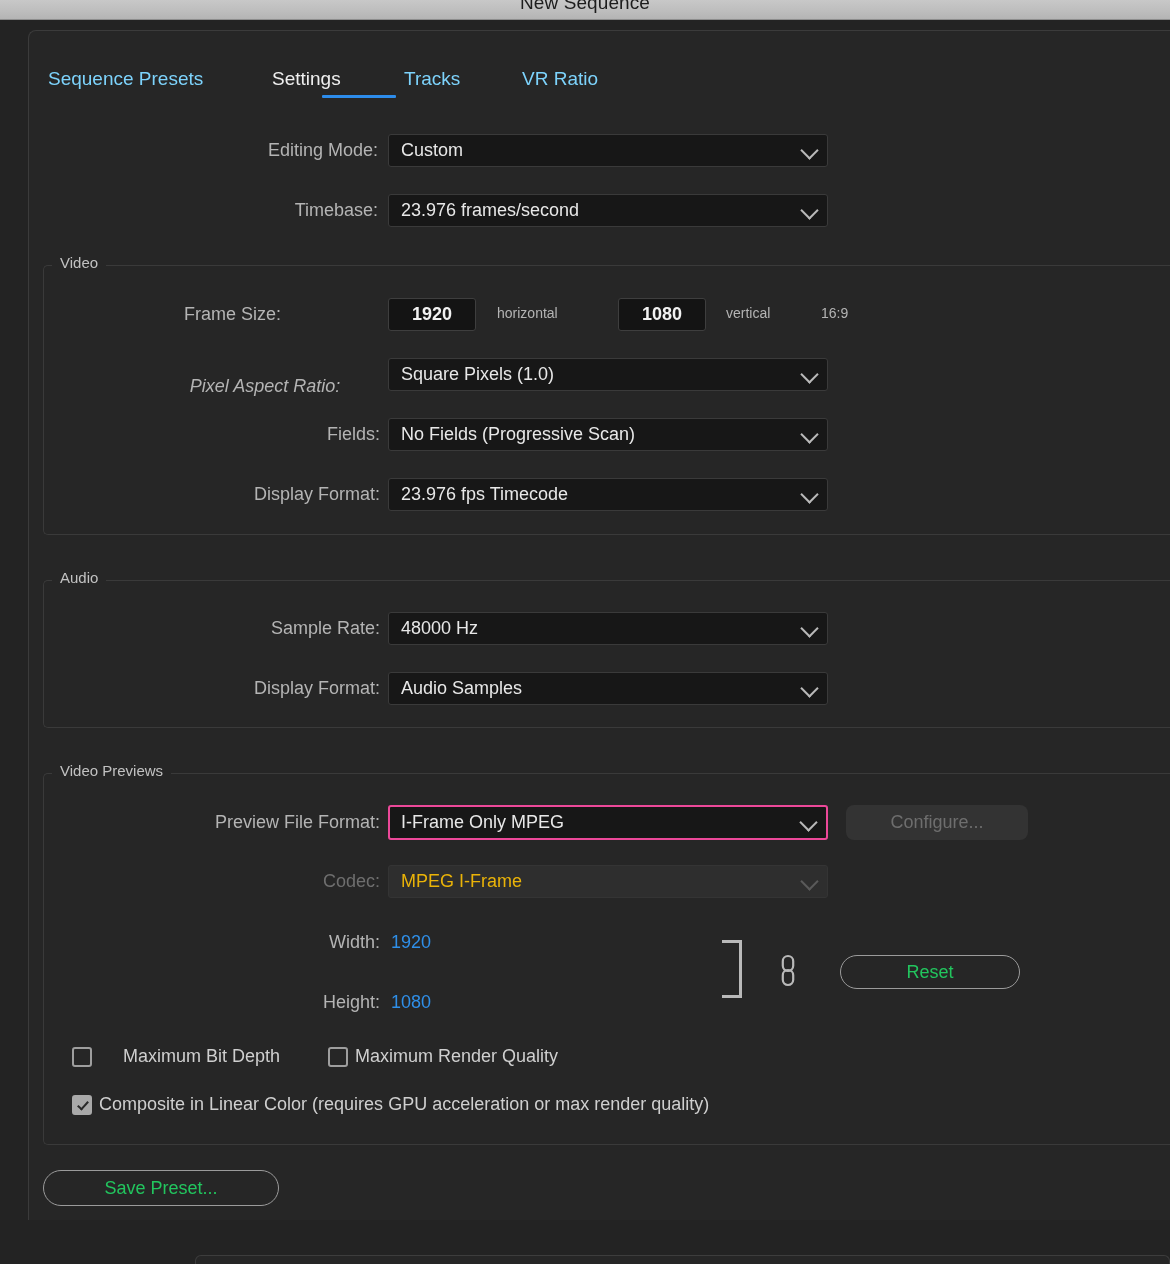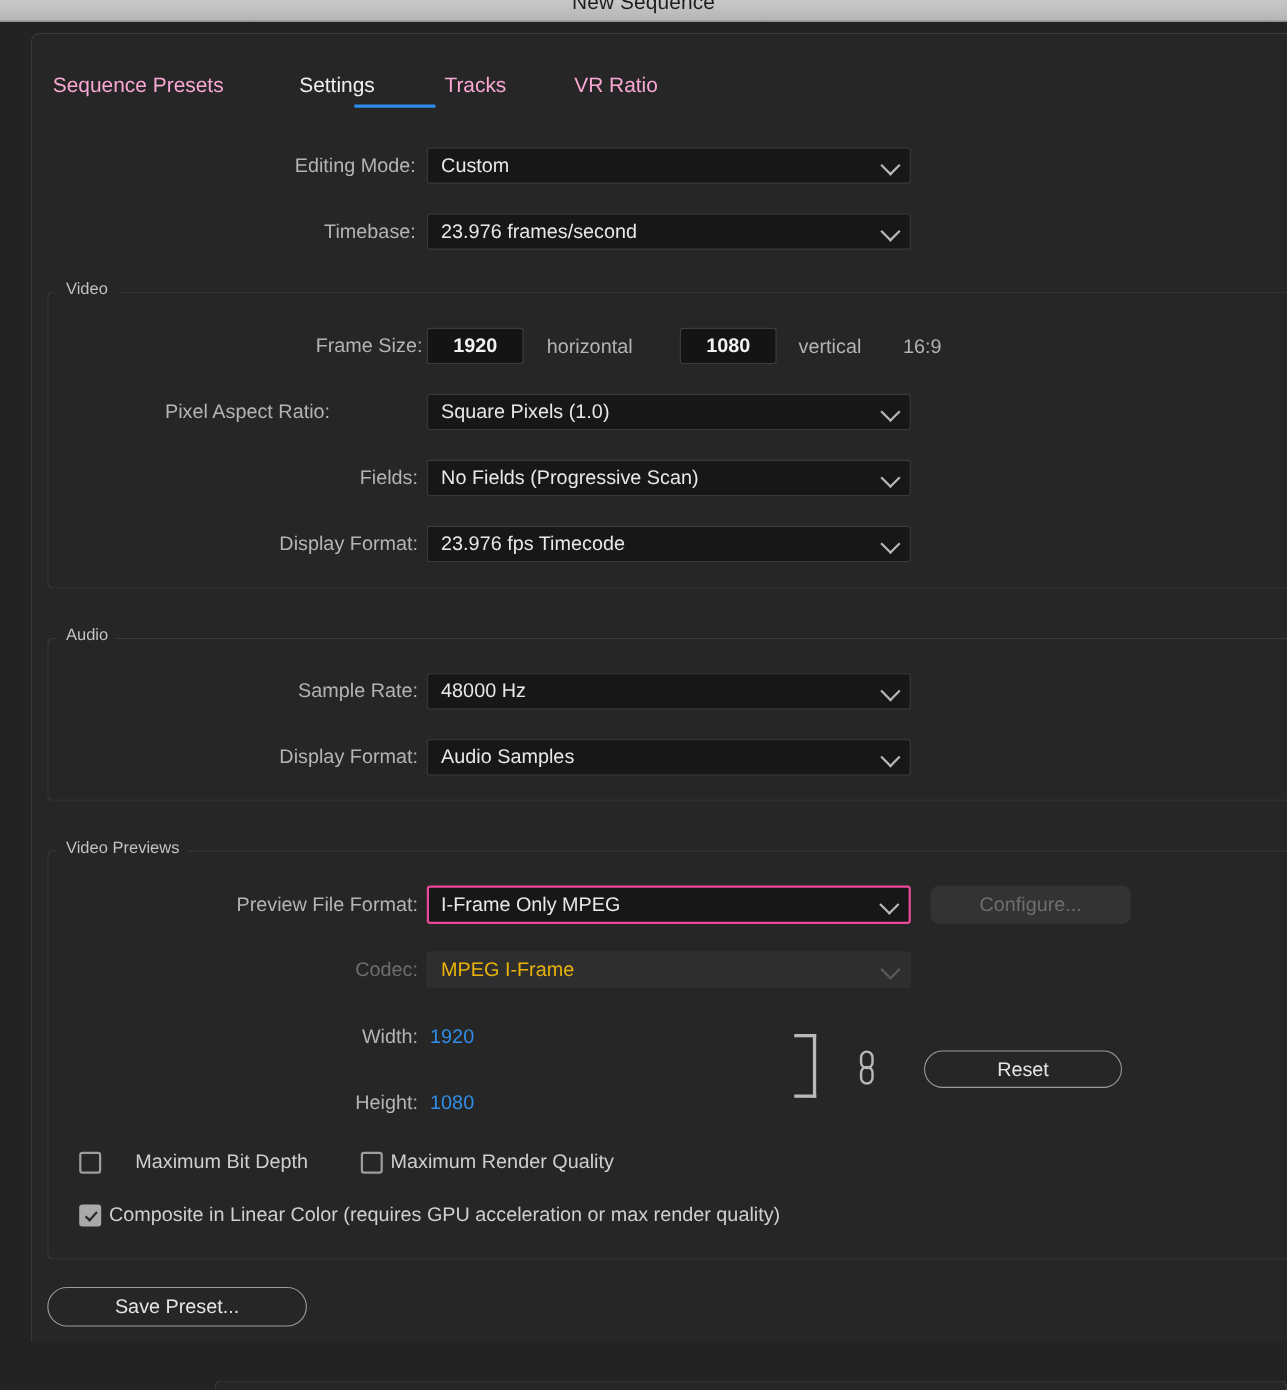--- a/index.html
+++ b/index.html
@@ -31,21 +31,21 @@
     background:#262626;
     border:1px solid #3b3b3b;border-right:none;border-bottom:none;
     border-radius:8px 0 0 0;
     box-sizing:border-box;
   }
 
   
   .tabs{position:absolute;left:48px;top:68px;height:34px;}
   .tab{
     position:absolute;top:0;
-    font-size:19px;color:#f9a8d4;white-space:nowrap;cursor:default;
+    font-size:19px;color:#7dd3fc;white-space:nowrap;cursor:default;
   }
   .tab.active{color:#efefef;}
   .tab-underline{
     position:absolute;height:3px;background:#2d8ceb;border-radius:1px;
   }
 
   
   .row{position:absolute;display:flex;align-items:center;}
   .lbl{
     font-size:18px;color:#b4b4b4;text-align:right;white-space:nowrap;
@@ -80,42 +80,42 @@
 
   
   .numfield{
     box-sizing:border-box;height:33px;
     background:#141414;
     border:1px solid #3e3e3e;border-radius:3px;
     display:flex;align-items:center;justify-content:center;
     font-size:18px;font-weight:bold;color:#f2f2f2;
     cursor:default;
   }
-  .plain{font-size:18px;color:#b4b4b4;white-space:nowrap;}
+  .plain{font-size:14px;color:#b4b4b4;white-space:nowrap;}
 
   
   .group{
     position:absolute;box-sizing:border-box;
     border:1px solid #3a3a3a;border-right:none;
     border-radius:5px 0 0 5px;
   }
   .group-legend{
     position:absolute;
     background:#262626;
     padding:0 8px;
     font-size:15px;color:#c2c2c2;white-space:nowrap;
   }
 
   
   .btn{
     position:absolute;box-sizing:border-box;
     display:flex;align-items:center;justify-content:center;
     border:1px solid #9b9b9b;border-radius:18px;
     background:transparent;
-    font-size:18px;color:#e5e5e5;white-space:nowrap;cursor:default;
+    font-size:18px;color:#22c55e;white-space:nowrap;cursor:default;
   }
   .btn.filled{
     background:#333333;border:none;color:#6e6e6e;border-radius:8px;
   }
 
   
   .scrub{font-size:18px;color:#2f8fe8;white-space:nowrap;cursor:col-resize;}
 
   
   .bracket{
@@ -177,30 +177,30 @@
   <span class="lbl">Timebase:</span>
 </div>
 <div class="select" style="position:absolute;left:388px;top:194px;width:440px;">
   <span>23.976  frames/second</span>
   <span class="chev"></span>
 </div>
 
 <div class="group" style="left:43px;top:265px;width:1127px;height:270px;"></div>
 <div class="group-legend" style="left:52px;top:254px;">Video</div>
 
-<div class="row" style="left:204px;top:298px;width:180px;height:33px;justify-content:flex-end;">
+<div class="row" style="left:184px;top:298px;width:180px;height:33px;">
   <span class="lbl">Frame Size:</span>
 </div>
 <div class="numfield" style="position:absolute;left:388px;top:298px;width:88px;">1920</div>
 <span class="plain" style="position:absolute;left:497px;top:305px;">horizontal</span>
 <div class="numfield" style="position:absolute;left:618px;top:298px;width:88px;">1080</div>
 <span class="plain" style="position:absolute;left:726px;top:305px;">vertical</span>
 <span class="plain" style="position:absolute;left:821px;top:305px;">16:9</span>
 
-<div class="row" style="left:150px;top:358px;width:230px;height:33px;justify-content:flex-start;">
+<div class="row" style="left:150px;top:370px;width:230px;height:33px;justify-content:center;font-style:italic;">
   <span class="lbl">Pixel Aspect Ratio:</span>
 </div>
 <div class="select" style="position:absolute;left:388px;top:358px;width:440px;">
   <span>Square Pixels (1.0)</span>
   <span class="chev"></span>
 </div>
 
 <div class="row" style="left:200px;top:418px;width:180px;height:33px;justify-content:flex-end;">
   <span class="lbl">Fields:</span>
 </div>

